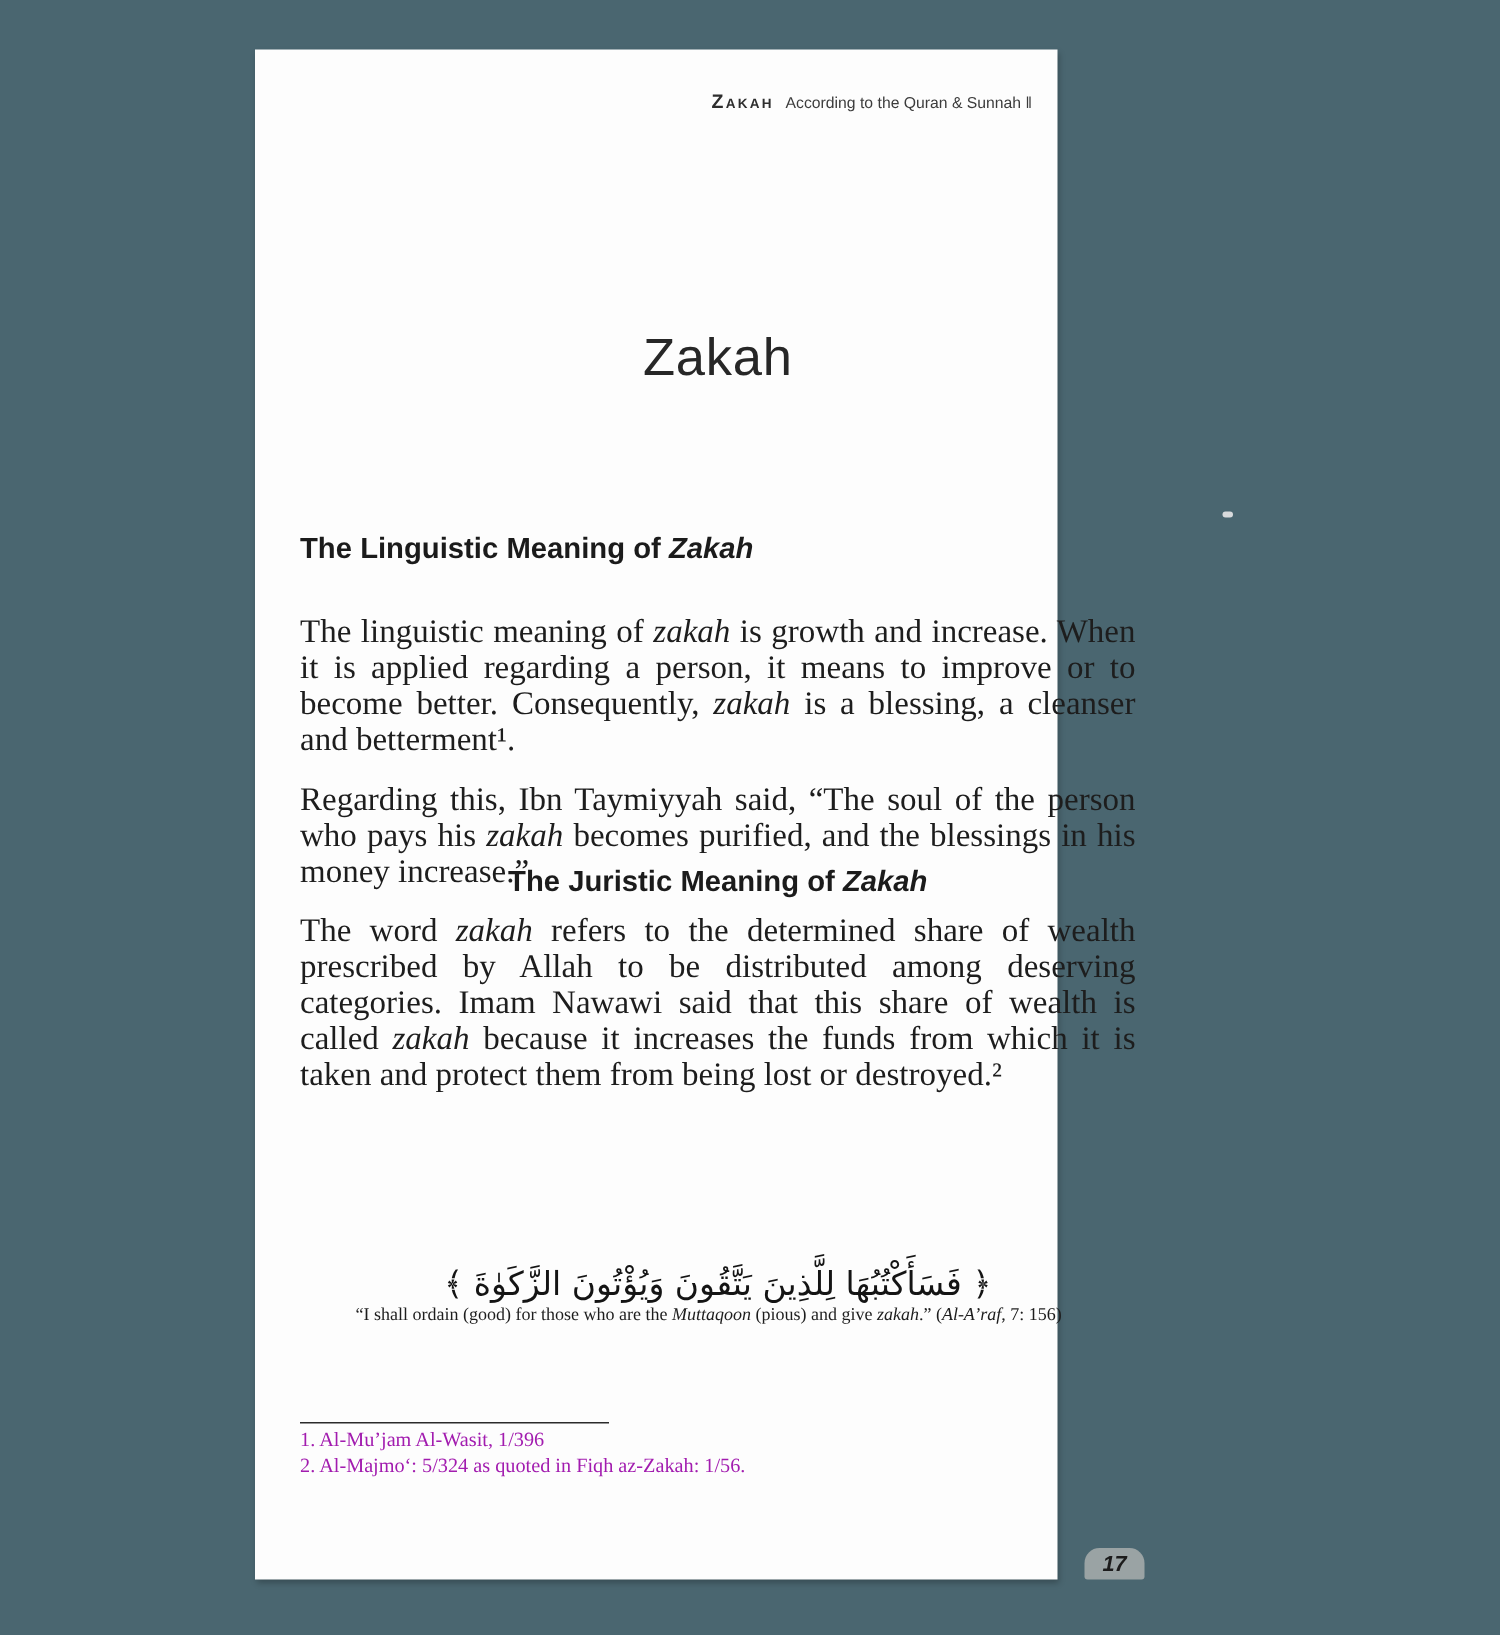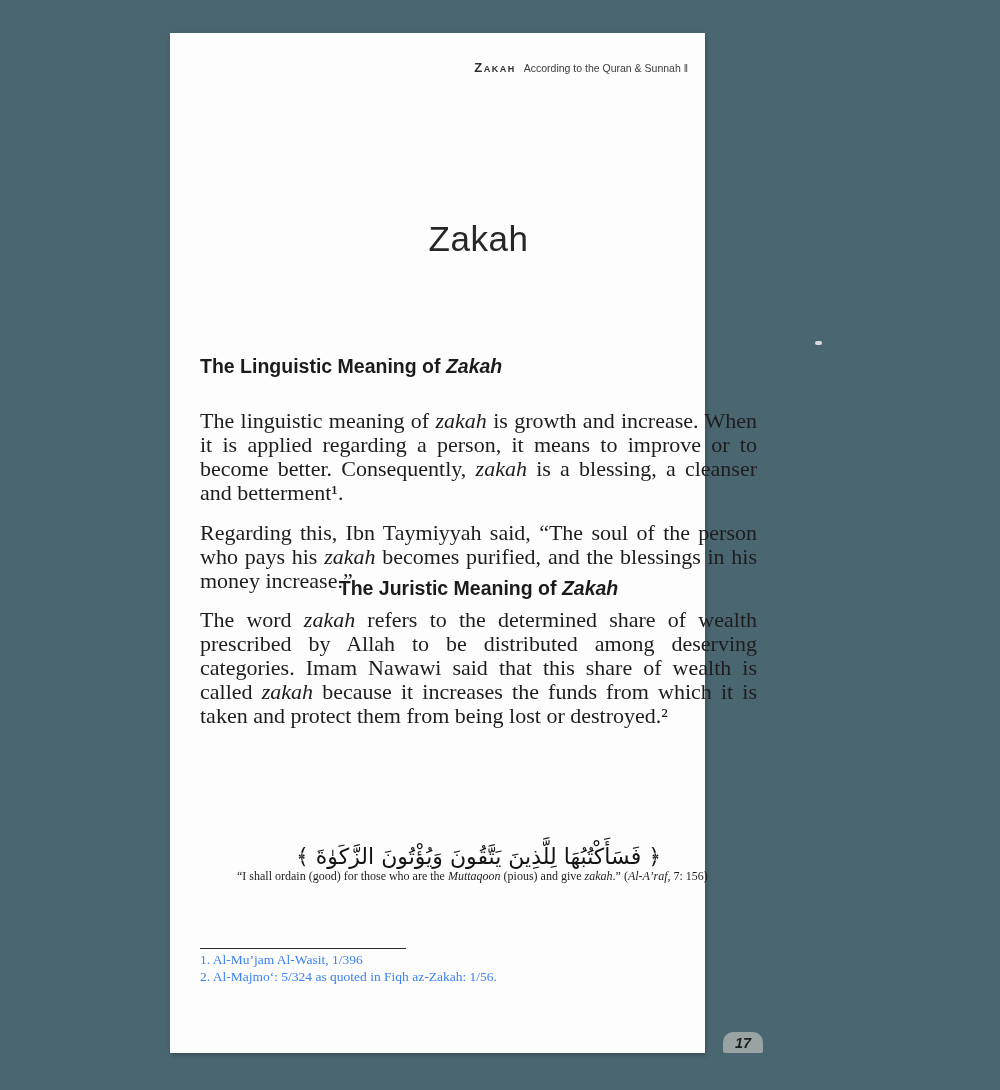--- a/index.html
+++ b/index.html
@@ -66,21 +66,21 @@
     text-align:justify;
     font-size:12px; line-height:25px; color:#1d1d1d;
   }
   
   .fn-rule {
     position:absolute; top:915px; left:30px; width:206px;
     border-top:1.5px solid #2b2b2b;
   }
   .footnotes {
     position:absolute; top:919px; left:30px; width:580px;
-    font-size:13.5px; line-height:16.5px; color:#3b82f6;
+    font-size:13.5px; line-height:16.5px; color:#a21caf;
   }
   
   .page-tab {
     position:absolute; left:553px; top:999px; width:40px; height:21px;
     background:#9aa3a4;
     border-radius:10px 10px 2px 2px;
     display:flex; align-items:center; justify-content:center;
   }
   .page-tab span {
     font-family:"Liberation Sans", sans-serif;

